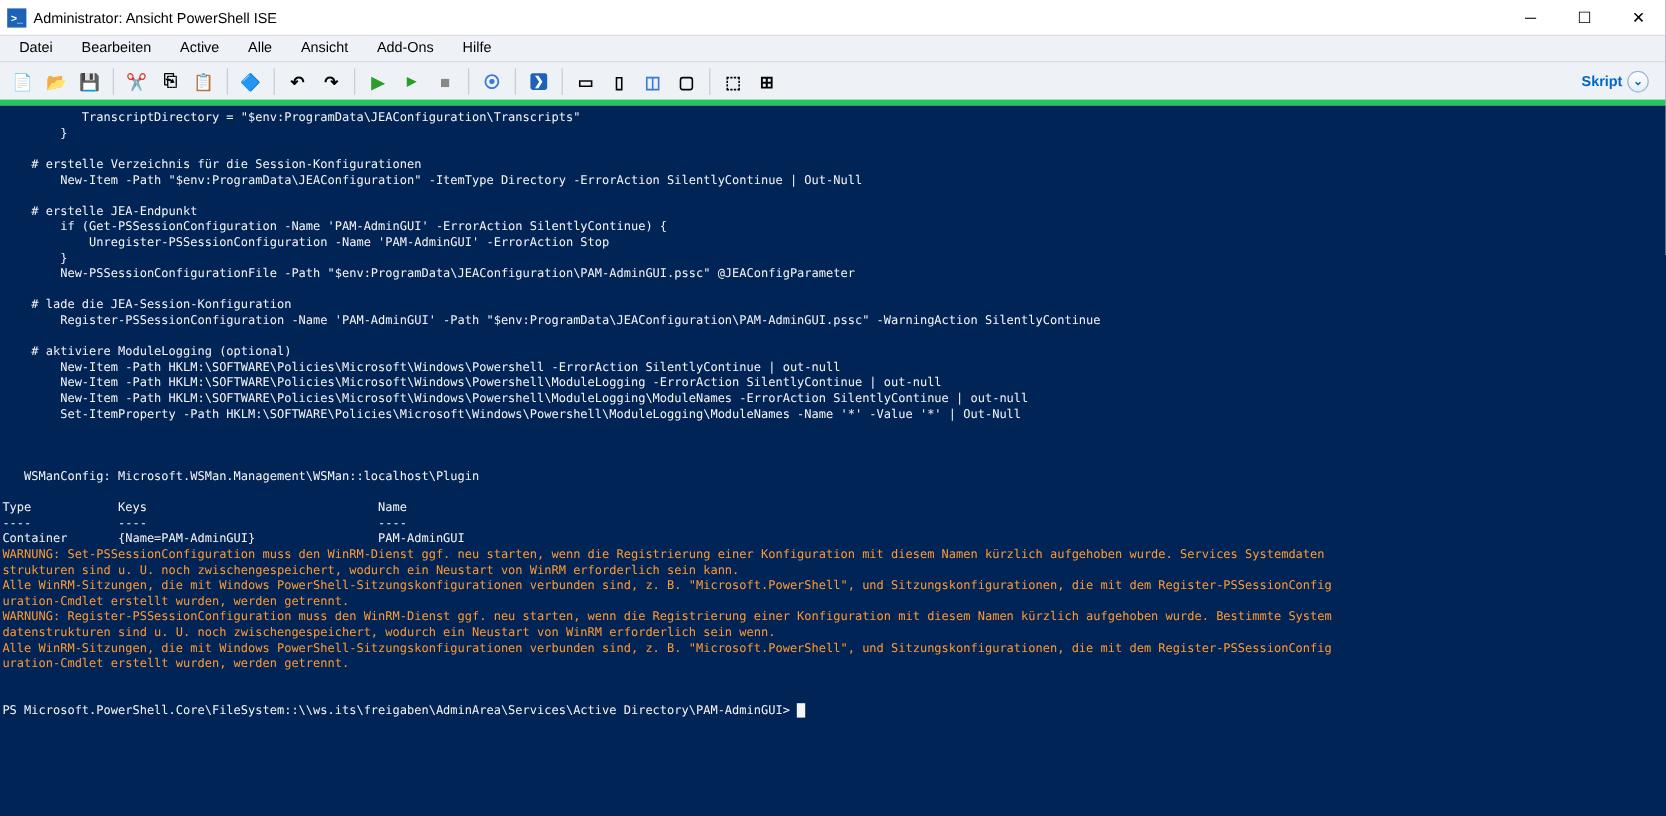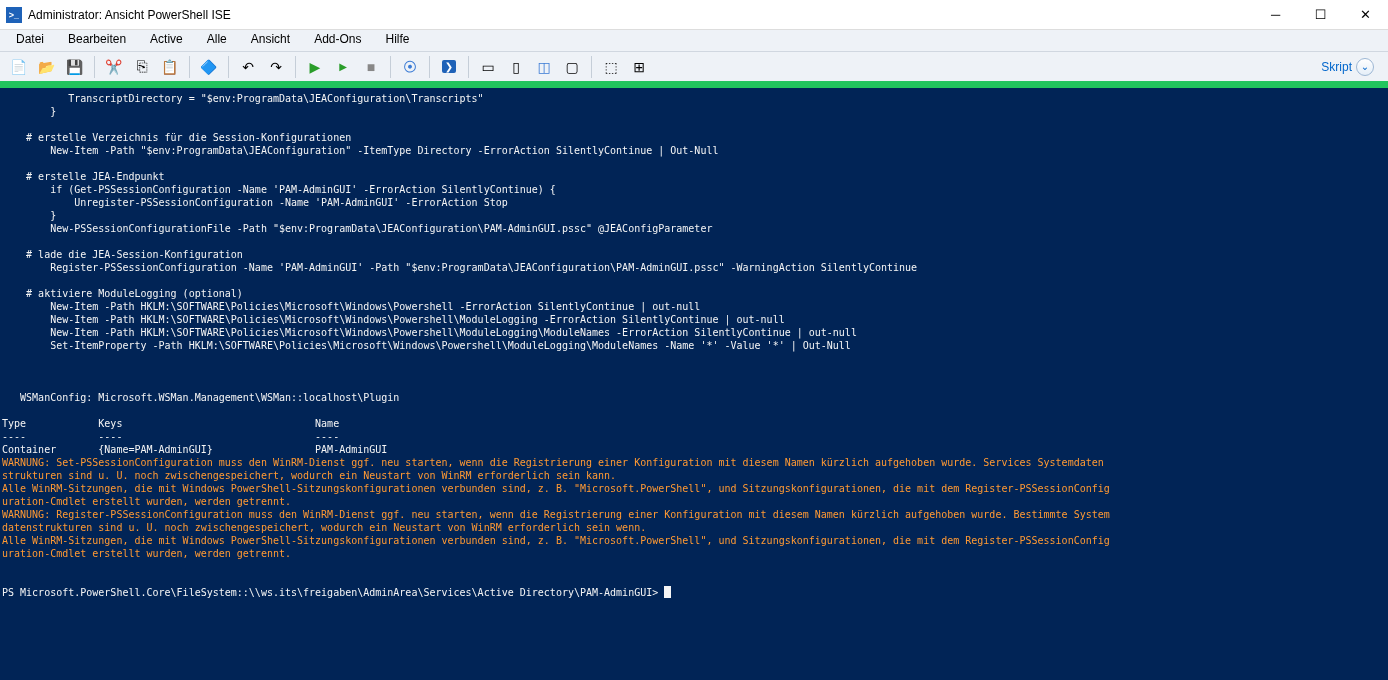--- a/index.html
+++ b/index.html
@@ -4,21 +4,21 @@
 <style>
 * { margin:0; padding:0; box-sizing:border-box; }
 body { font-family:"Segoe UI",sans-serif; font-size:12px; background:#f0f0f0; width:1388px; height:680px; overflow:hidden; display:flex; flex-direction:column; }
 .titlebar { height:30px; background:#fff; border-bottom:1px solid #ddd; display:flex; align-items:center; padding-left:6px; }
 .titlebar .ticon { width:16px; height:16px; background:#1e62b8; margin-right:6px; display:flex; align-items:center; justify-content:center; color:#fff; font-size:9px; font-weight:bold; }
 .titlebar .title { font-size:12px; color:#000; }
 .winbtns { margin-left:auto; display:flex; }
 .winbtn { width:45px; height:30px; display:flex; align-items:center; justify-content:center; font-size:13px; color:#000; }
 .menubar { height:22px; background:#eef2f7; border-bottom:1px solid #d0d7e0; display:flex; align-items:flex-start; padding-left:8px; gap:8px; }
 .menuitem { padding:2px 8px; font-size:12px; color:#000; }
-.toolbar { height:36px; background:#eef2f7; border-bottom:7px solid #22c55e; display:flex; align-items:center; padding:0 6px; gap:2px; }
+.toolbar { height:36px; background:#eef2f7; border-bottom:5px solid #22c55e; display:flex; align-items:center; padding:0 6px; gap:2px;font-weight:bold; }
 .tbtn { width:26px; height:26px; display:flex; align-items:center; justify-content:center; font-size:14px; border-radius:2px; }
 .tsep { width:1px; height:22px; background:#c5ced8; margin:0 4px; }
 .skript { margin-left:auto; display:flex; align-items:center; gap:4px; padding-right:8px; font-size:12px; color:#0066cc; }
 .chev { width:18px; height:18px; border:1px solid #9db7d4; border-radius:50%; display:flex; align-items:center; justify-content:center; font-size:10px; color:#0066cc; background:linear-gradient(#fff,#e4eef8); }
 .console { flex:1; background:#012456; overflow-y:scroll; position:relative; }
 .console pre { font-family:"Lucida Console",Consolas,monospace; font-size:10px; line-height:13px; color:#f5f5f5; padding:4px 2px; white-space:pre; }
 .warn { color:#ff9933; }
 .cursor { display:inline-block; width:7px; height:12px; background:#f5f5f5; vertical-align:text-bottom; }
 
 .ic-new::before{content:"📄"} .ic-open::before{content:"📂"} .ic-save::before{content:"💾"}

